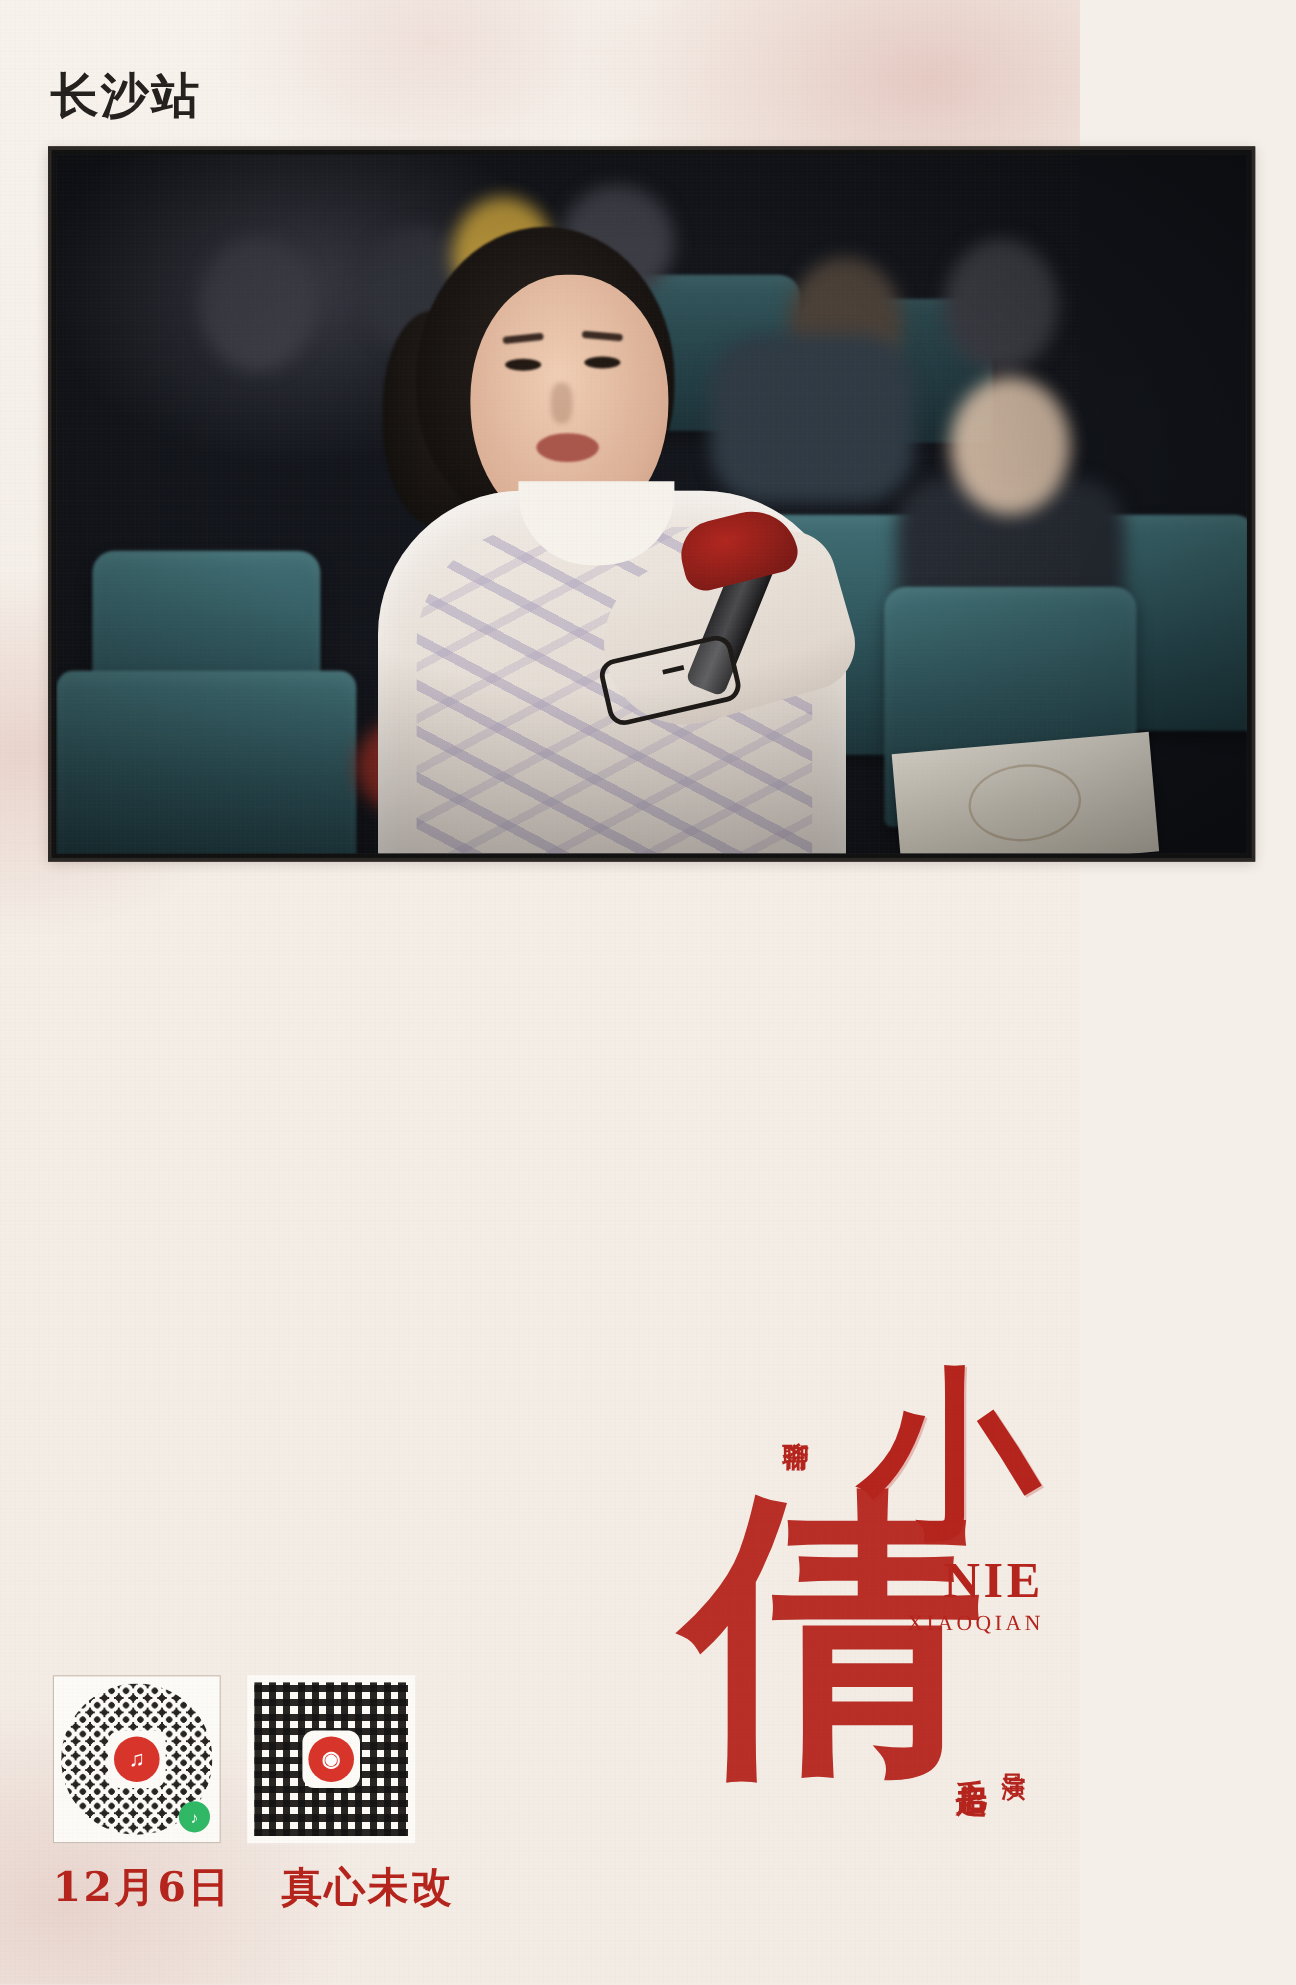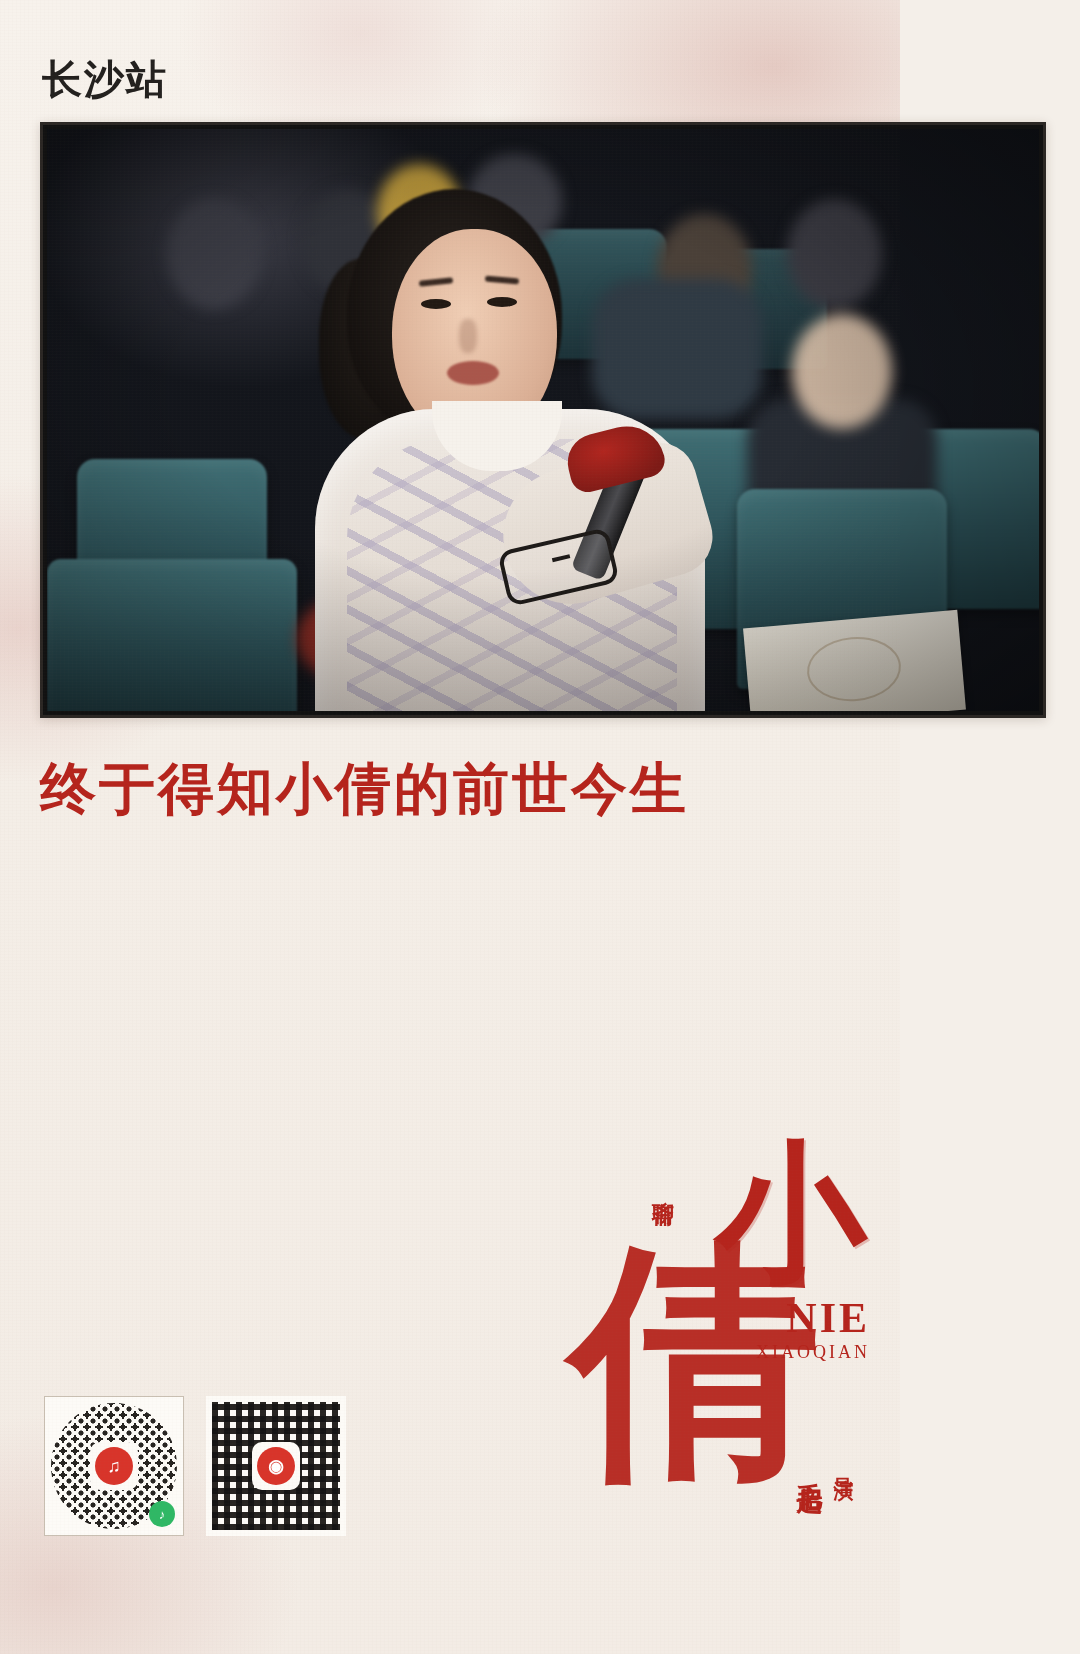--- a/index.html
+++ b/index.html
@@ -375,21 +375,20 @@
       <div class="sp-collar"></div>
       <div class="sp-arm"></div>
       <div class="mic-body"></div>
       <div class="mic-head"></div>
       <div class="mic-logo"></div>
       <div class="sp-glasses"></div>
       <div class="vig"></div>
     </div>
   </div>
 
-  <div class="headline">终于得知小倩的前世今生</div>
 
 
   <div class="logo-block">
     <div class="logo-qian">倩</div>
     <div class="logo-xiao">小</div>
     <div class="logo-liao">聊斋</div>
     <div class="logo-nie">
       <div class="en">NIE</div>
       <div class="py">XIAOQIAN</div>
     </div>
@@ -408,15 +407,20 @@
       <div class="badge">♪</div>
     </div>
     <div class="qr square">
       <div class="qr-mod"></div>
       <div class="qr-center">
         <span class="glyph">◉</span>
       </div>
     </div>
   </div>
 
+  <div class="footer-date">
+    <span>12月6日</span>
+    &nbsp;
+    <span>真心未改</span>
+  </div>
 
   <div class="grain"></div>
 </div>
 
 </body></html>

